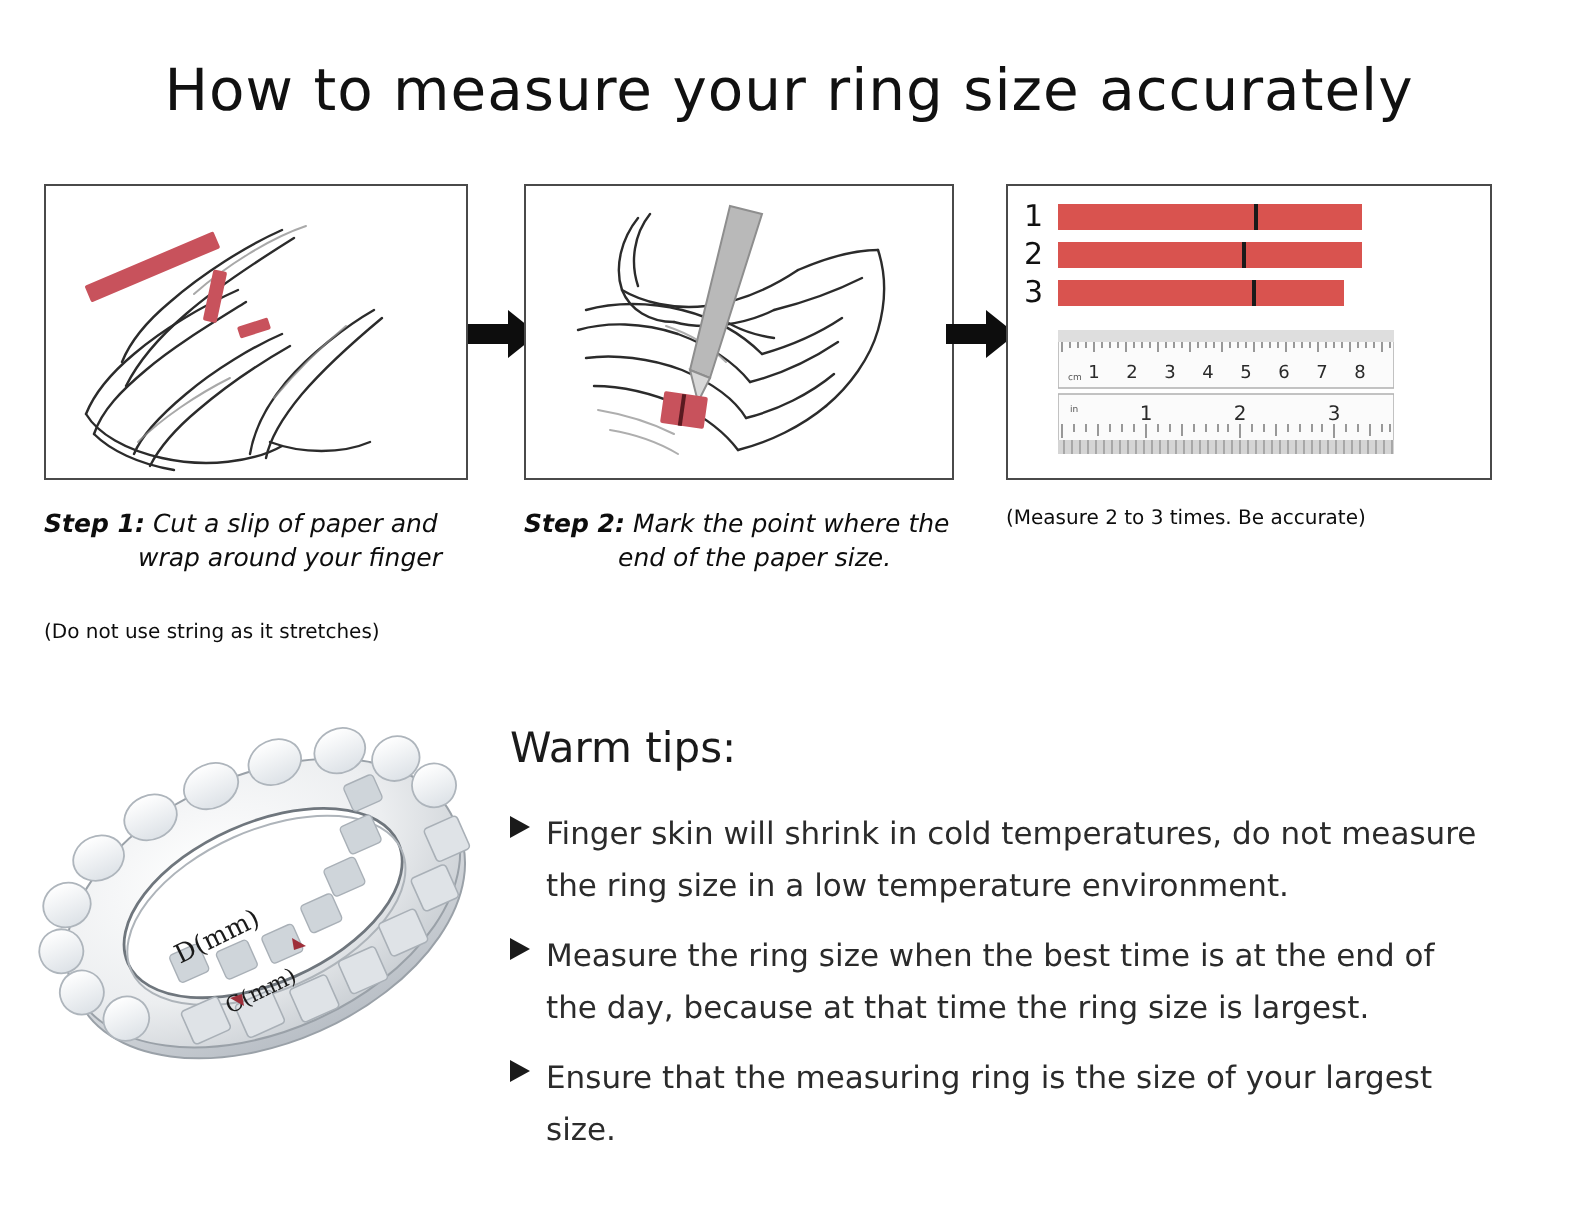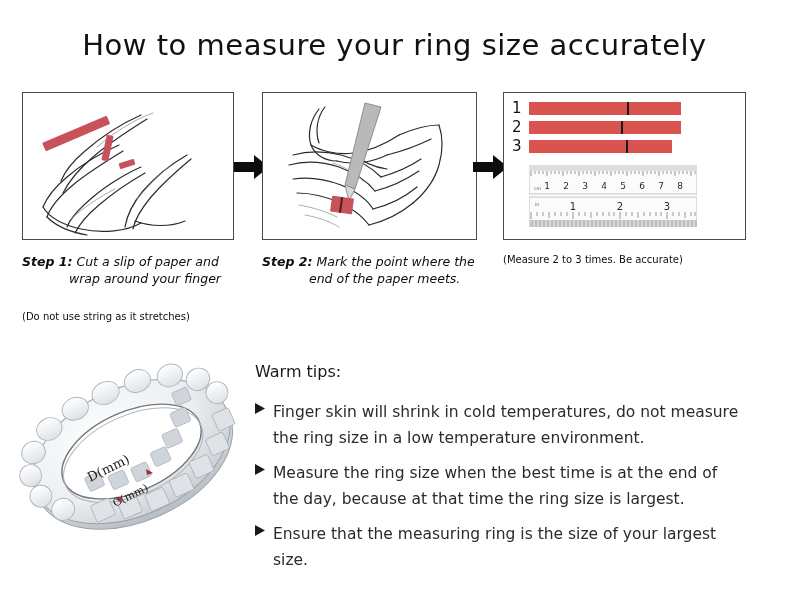--- a/index.html
+++ b/index.html
@@ -160,21 +160,21 @@
     width: 232px;
     height: 210px;
   }
   #tips {
     position: absolute;
     left: 255px;
     top: 10px;
     width: 520px;
   }
   #tips-title {
-    font-size: 16px;
+    font-size: 21px;
     color: #1a1a1a;
     font-weight: 400;
     margin-bottom: 18px;
     font-family: "DejaVu Sans", sans-serif;
   }
   .tip {
     display: flex;
     align-items: flex-start;
     margin-bottom: 9px;
   }
@@ -280,21 +280,21 @@
 
         <g>
           <rect x="68" y="104" width="22" height="16" rx="1" transform="rotate(8 79 112)" fill="#c8525c"></rect>
           <rect x="77" y="104" width="2" height="16" transform="rotate(8 78 112)" fill="#5a1a20"></rect>
         </g>
       </svg>
     </div>
     <div class="caption">
       <span class="lbl">Step 2:</span>
       <span>Mark the point where the</span>
-      <span class="ind">end of the paper meets.</span>
+      <span class="ind">end of the paper size.</span>
     </div>
   </div>
 
   <div class="arrow a2">
     <svg width="36" height="26" viewBox="0 0 36 26">
       <path d="M0 8 L20 8 L20 1 L35 13 L20 25 L20 18 L0 18 Z" fill="#0d0d0d"></path>
     </svg>
   </div>
 
   <div class="step-col c3">

